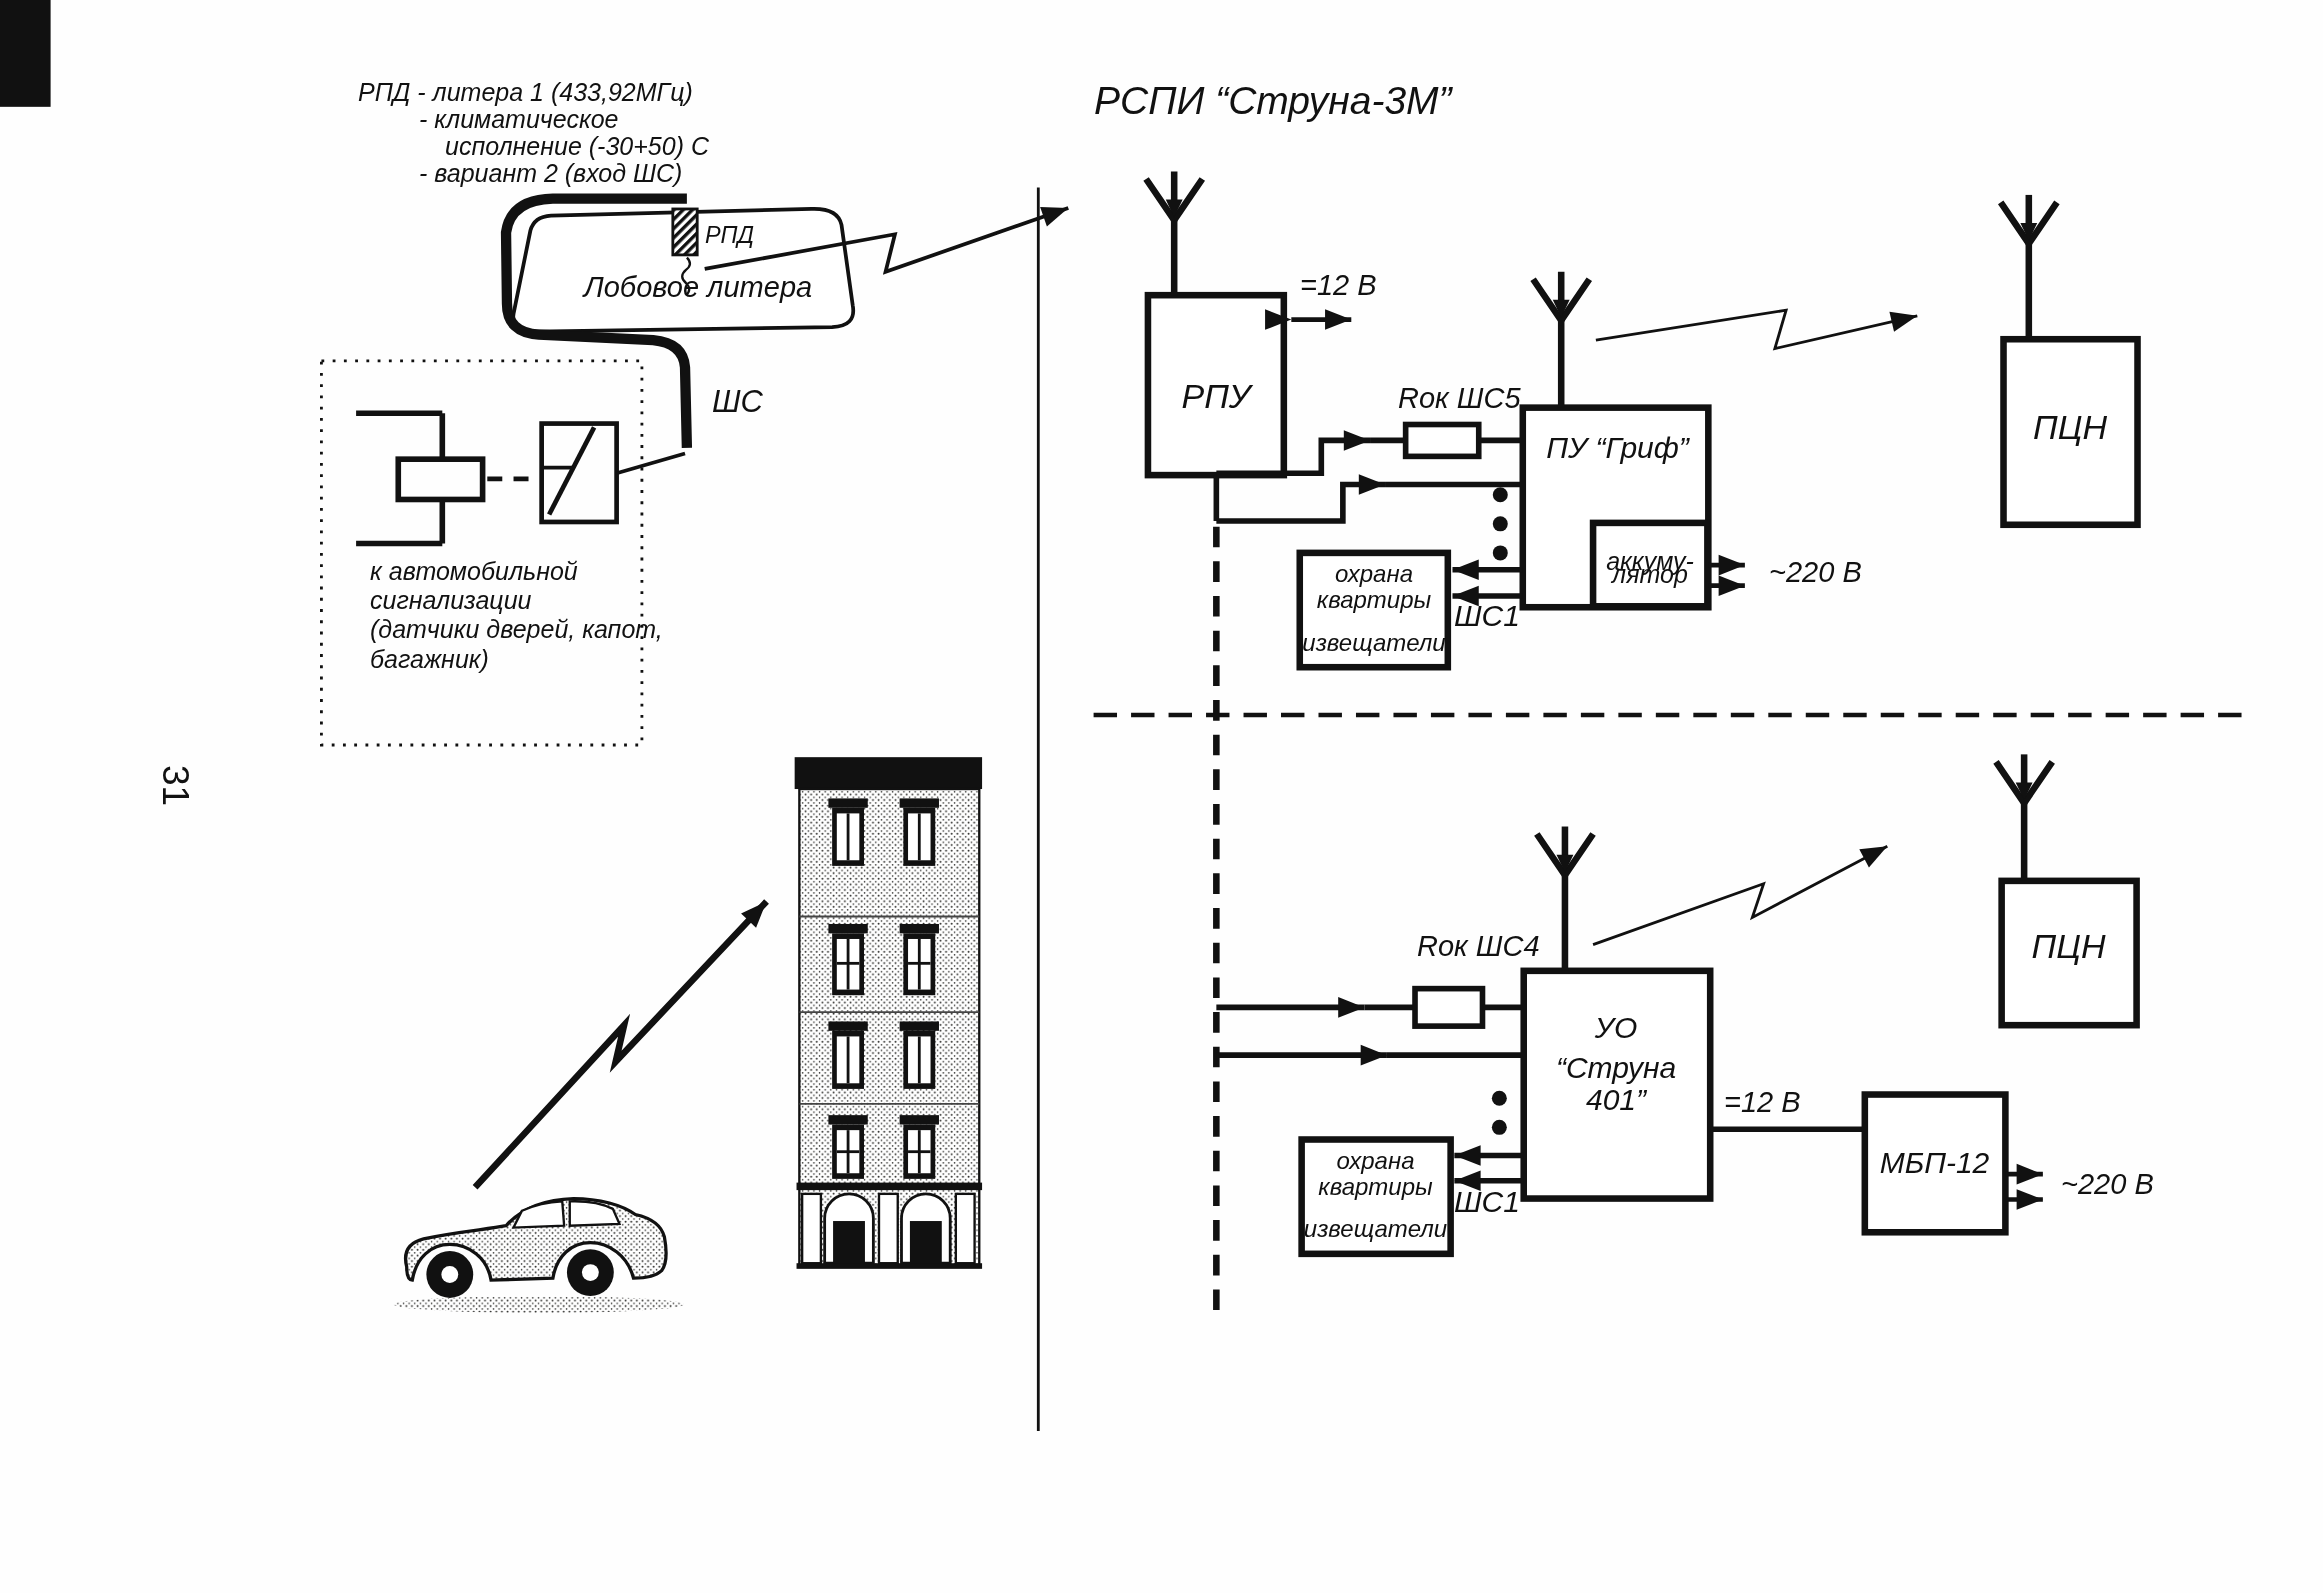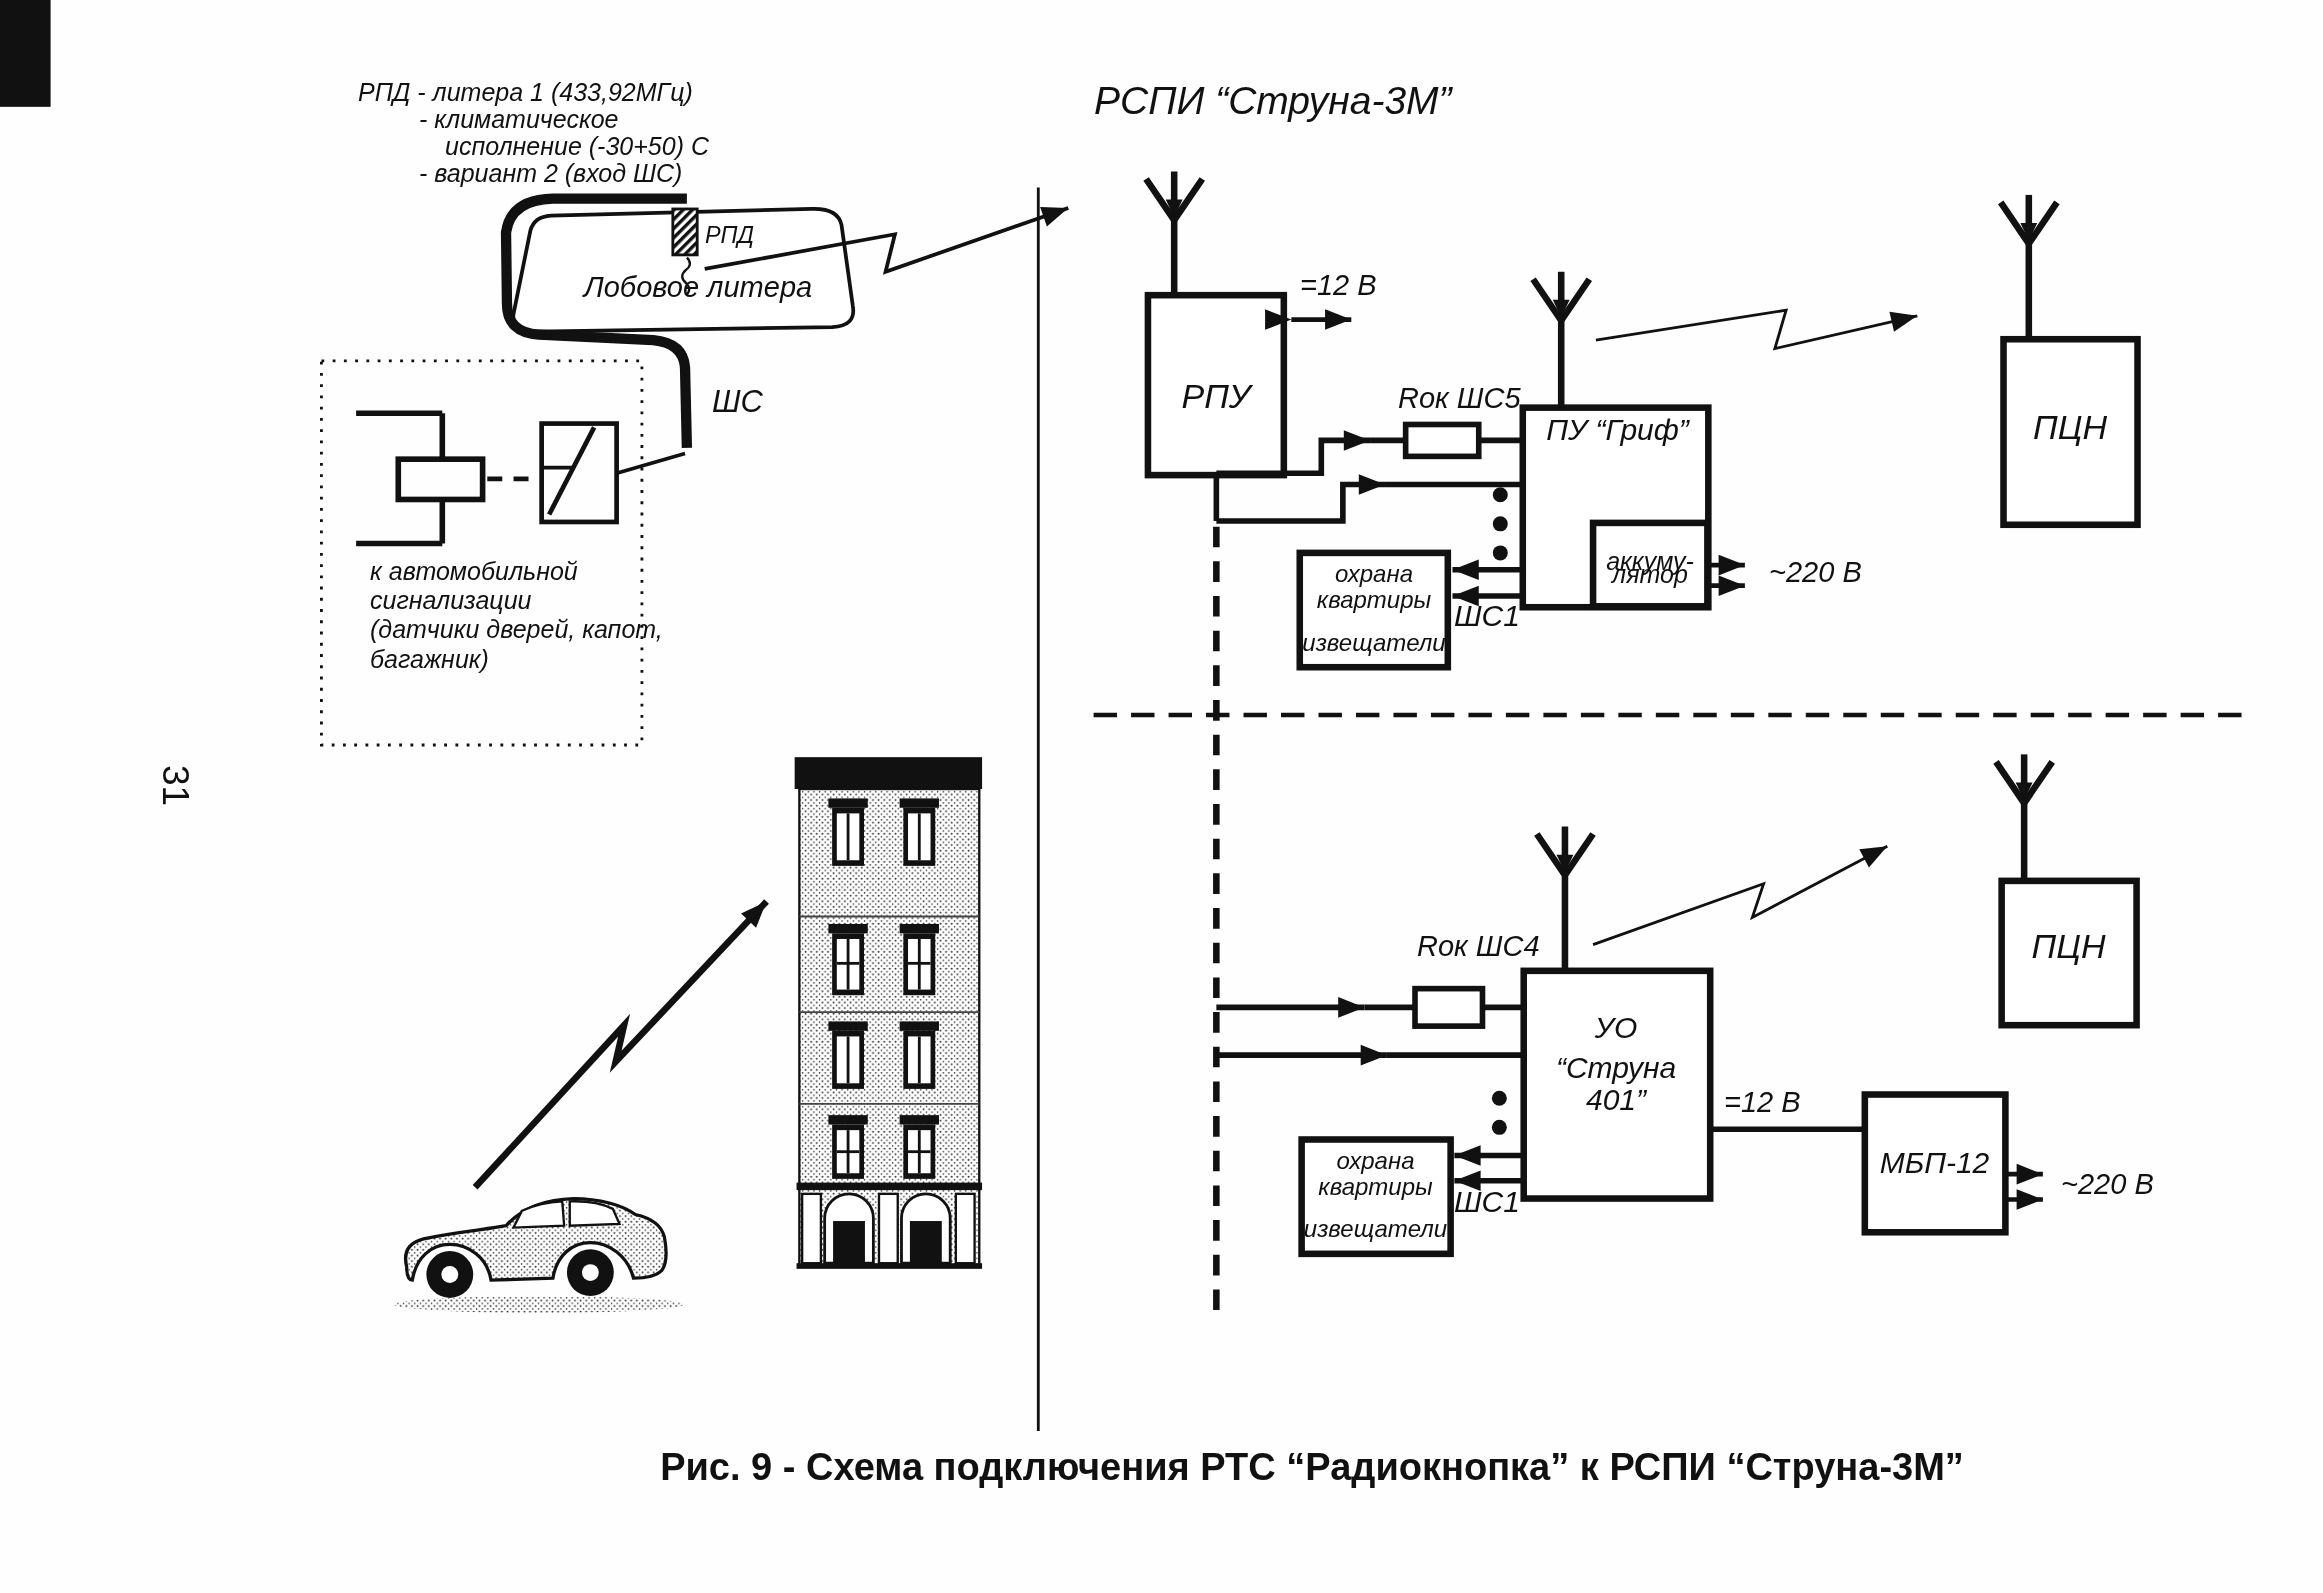--- a/index.html
+++ b/index.html
@@ -252,21 +252,21 @@
   <div class="lbl" style="left:370px;top:558px;font-size:25px;">к автомобильной</div>
   <div class="lbl" style="left:370px;top:587px;font-size:25px;">сигнализации</div>
   <div class="lbl" style="left:370px;top:616px;font-size:25px;">(датчики дверей, капот,</div>
   <div class="lbl" style="left:370px;top:646px;font-size:25px;">багажник)</div>
 
   <div class="lbl" style="left:1094px;top:81px;font-size:39px;">РСПИ “Струна-3М”</div>
 
   <div class="lbl ctr" style="left:1148px;top:379px;width:136px;font-size:34px;">РПУ</div>
   <div class="lbl" style="left:1300px;top:270px;font-size:29px;">=12 В</div>
   <div class="lbl" style="left:1398px;top:371px;font-size:29px;margin-top:12px;">Rок ШС5</div>
-  <div class="lbl ctr" style="left:1527px;top:414px;width:181px;font-size:30px;">ПУ “Гриф”</div>
+  <div class="lbl ctr" style="left:1527px;top:432px;width:181px;font-size:30px;">ПУ “Гриф”</div>
   <div class="lbl ctr" style="left:1593px;top:548px;width:114px;font-size:25px;">аккуму-</div>
   <div class="lbl ctr" style="left:1593px;top:561px;width:114px;font-size:25px;">лятор</div>
   <div class="lbl" style="left:1769px;top:557px;font-size:29px;">~220 В</div>
 
   <div class="lbl ctr" style="left:1300px;top:561px;width:148px;font-size:24px;">охрана</div>
   <div class="lbl ctr" style="left:1300px;top:587px;width:148px;font-size:24px;">квартиры</div>
   <div class="lbl ctr" style="left:1300px;top:630px;width:148px;font-size:24px;">извещатели</div>
   <div class="lbl" style="left:1454px;top:600px;font-size:30px;">ШС1</div>
   <div class="lbl ctr" style="left:2003px;top:410px;width:134px;font-size:34px;">ПЦН</div>
 
@@ -277,16 +277,15 @@
   <div class="lbl ctr" style="left:1301px;top:1148px;width:149px;font-size:24px;">охрана</div>
   <div class="lbl ctr" style="left:1301px;top:1174px;width:149px;font-size:24px;">квартиры</div>
   <div class="lbl ctr" style="left:1301px;top:1216px;width:149px;font-size:24px;">извещатели</div>
   <div class="lbl" style="left:1454px;top:1186px;font-size:30px;">ШС1</div>
 
   <div class="lbl" style="left:1724px;top:1087px;font-size:29px;">=12 В</div>
   <div class="lbl ctr" style="left:1864px;top:1147px;width:141px;font-size:30px;">МБП-12</div>
   <div class="lbl" style="left:2061px;top:1169px;font-size:29px;">~220 В</div>
   <div class="lbl ctr" style="left:2001px;top:929px;width:135px;font-size:34px;">ПЦН</div>
 
-  <div class="lbl ctr b" style="left:525px;top:1448px;width:1574px;font-size:38px;">Рис. 9 - Схема подключения РТС “Радиокнопка” к  РСПИ “Струна-3М”</div>
 
 </div>
 
 
 </body></html>

